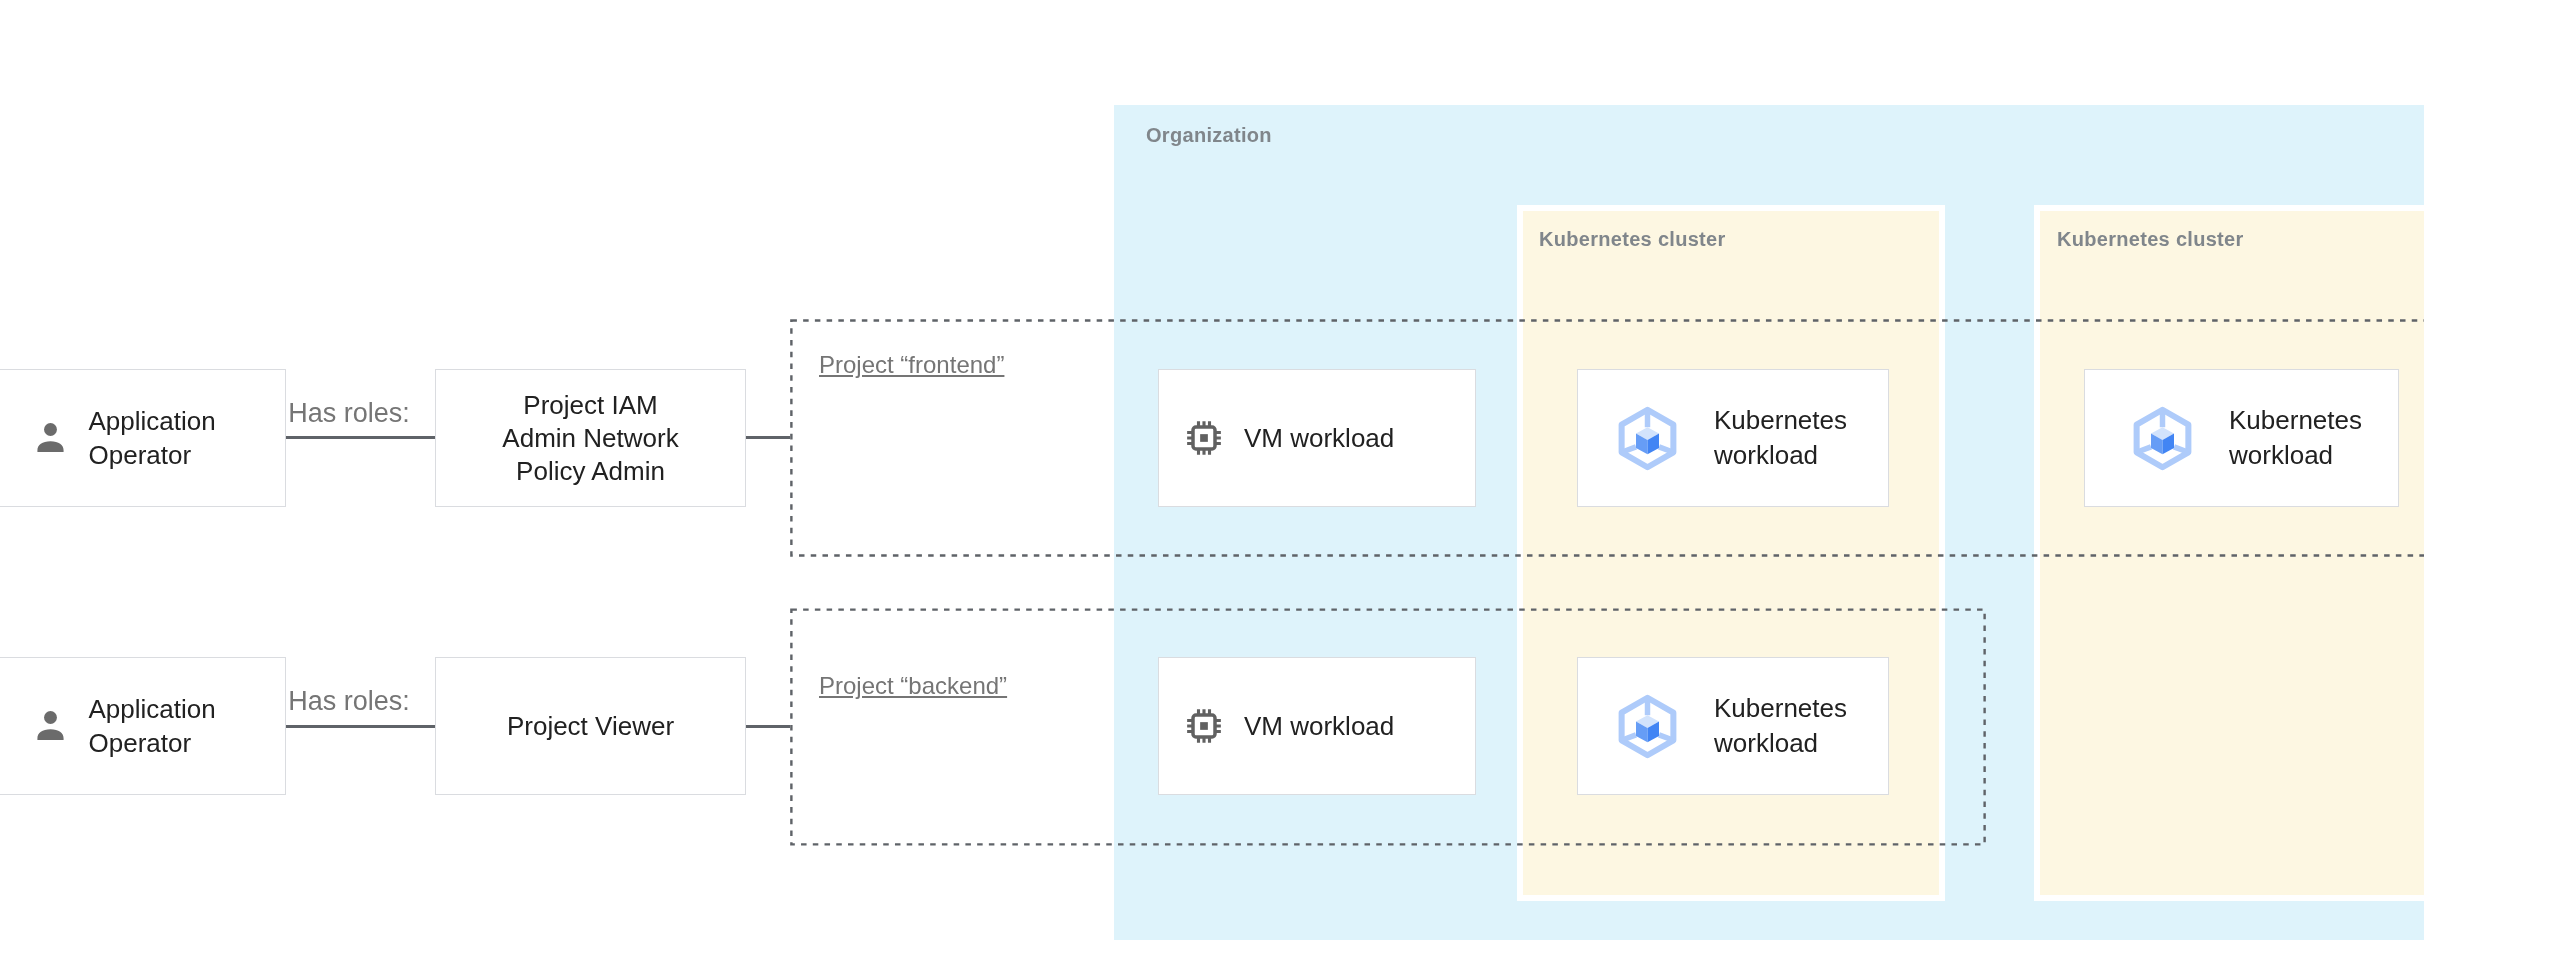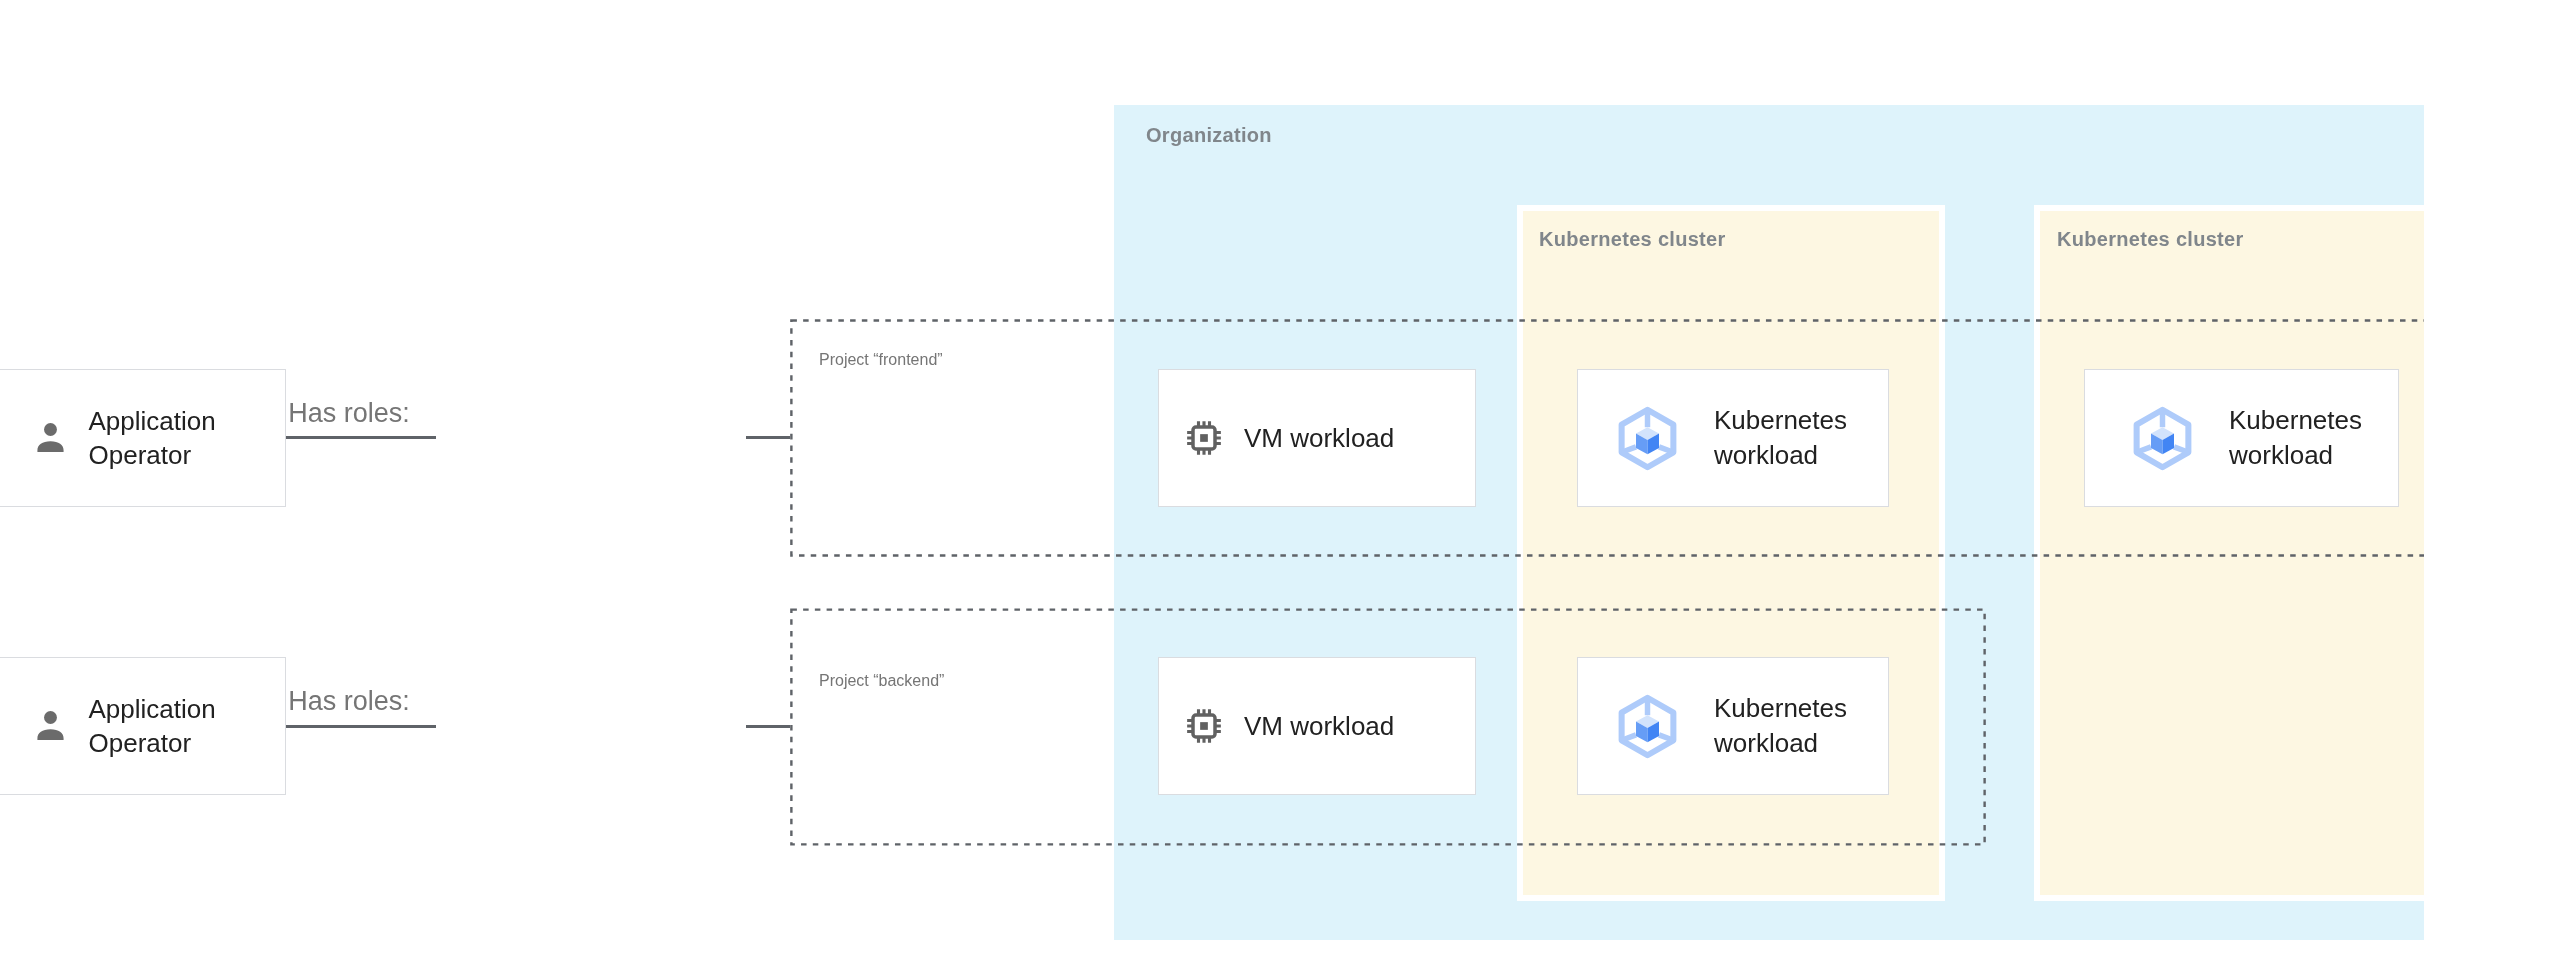--- a/index.html
+++ b/index.html
@@ -17,21 +17,21 @@
   .zone{position:absolute;}
   .zone-org{left:1114px;top:105px;width:1425px;height:835px;background:var(--org-zone);}
   .zone-cluster{top:211px;height:684px;background:var(--cluster-zone);outline:6.2px solid #ffffff;}
   .zone-cluster.c1{left:1523px;width:416px;}
   .zone-cluster.c2{left:2040px;width:399px;}
   .zone-label{
     position:absolute;font-size:20px;font-weight:bold;color:var(--zone-label);
     letter-spacing:0.3px;white-space:nowrap;
   }
   .project-label{
-    position:absolute;font-size:16px;color:var(--muted-label);white-space:nowrap;
+    position:absolute;font-size:24px;color:var(--muted-label);white-space:nowrap;text-decoration:underline;
   }
   .node{
     position:absolute;background:#ffffff;border:1.4px solid var(--box-border);
     box-sizing:border-box;display:flex;align-items:center;
   }
   .node .txt{font-size:26px;line-height:34px;color:var(--text);}
   .actor-box{left:-4.1px;width:290px;height:138px;padding-left:32px;gap:16.6px;}
   .role-box{left:435px;width:311px;height:138px;justify-content:center;}
   .role-box .txt{text-align:center;line-height:33px;}
   .wl-vm{width:318px;height:138px;padding-left:23px;gap:18px;}
@@ -81,34 +81,44 @@
         <circle cx="12" cy="7" r="3.6" fill="var(--person)"></circle>
         <path d="M12 13.5c-4.6 0-7.3 2-7.3 5v1.1h14.6v-1.1c0-3-2.7-5-7.3-5z" fill="var(--person)"></path>
       </svg>
     </span>
     <span class="txt">
       <div>Application</div>
       <div>Operator</div>
     </span>
   </div>
 
+  <div class="node role-box" style="top:369px;">
+    <span class="txt">
+      <div>Project IAM</div>
+      <div>Admin Network</div>
+      <div>Policy Admin</div>
+    </span>
+  </div>
 
   <div class="node actor-box" style="top:657px;">
     <span>
       <svg width="43" height="43" viewBox="0 0 24 24">
         <circle cx="12" cy="7" r="3.6" fill="var(--person)"></circle>
         <path d="M12 13.5c-4.6 0-7.3 2-7.3 5v1.1h14.6v-1.1c0-3-2.7-5-7.3-5z" fill="var(--person)"></path>
       </svg>
     </span>
     <span class="txt">
       <div>Application</div>
       <div>Operator</div>
     </span>
   </div>
 
+  <div class="node role-box" style="top:657px;">
+    <span class="txt">Project Viewer</span>
+  </div>
 
   <div class="node wl-vm" style="left:1158px;top:369px;">
     <span>
       <svg width="44" height="44" viewBox="0 0 24 24">
         <path d="M9 2.8v3M12 2.8v3M15 2.8v3M9 18.2v3M12 18.2v3M15 18.2v3M2.8 9h3M2.8 12h3M2.8 15h3M18.2 9h3M18.2 12h3M18.2 15h3" stroke="var(--icon-gray)" stroke-width="1.7" fill="none"></path>
         <rect x="6" y="6" width="12" height="12" rx="1.6" fill="#ffffff" stroke="var(--icon-gray)" stroke-width="1.9"></rect>
         <rect x="9.9" y="9.9" width="4.2" height="4.2" fill="var(--icon-gray)"></rect>
       </svg>
     </span>
     <span class="txt">VM workload</span>

